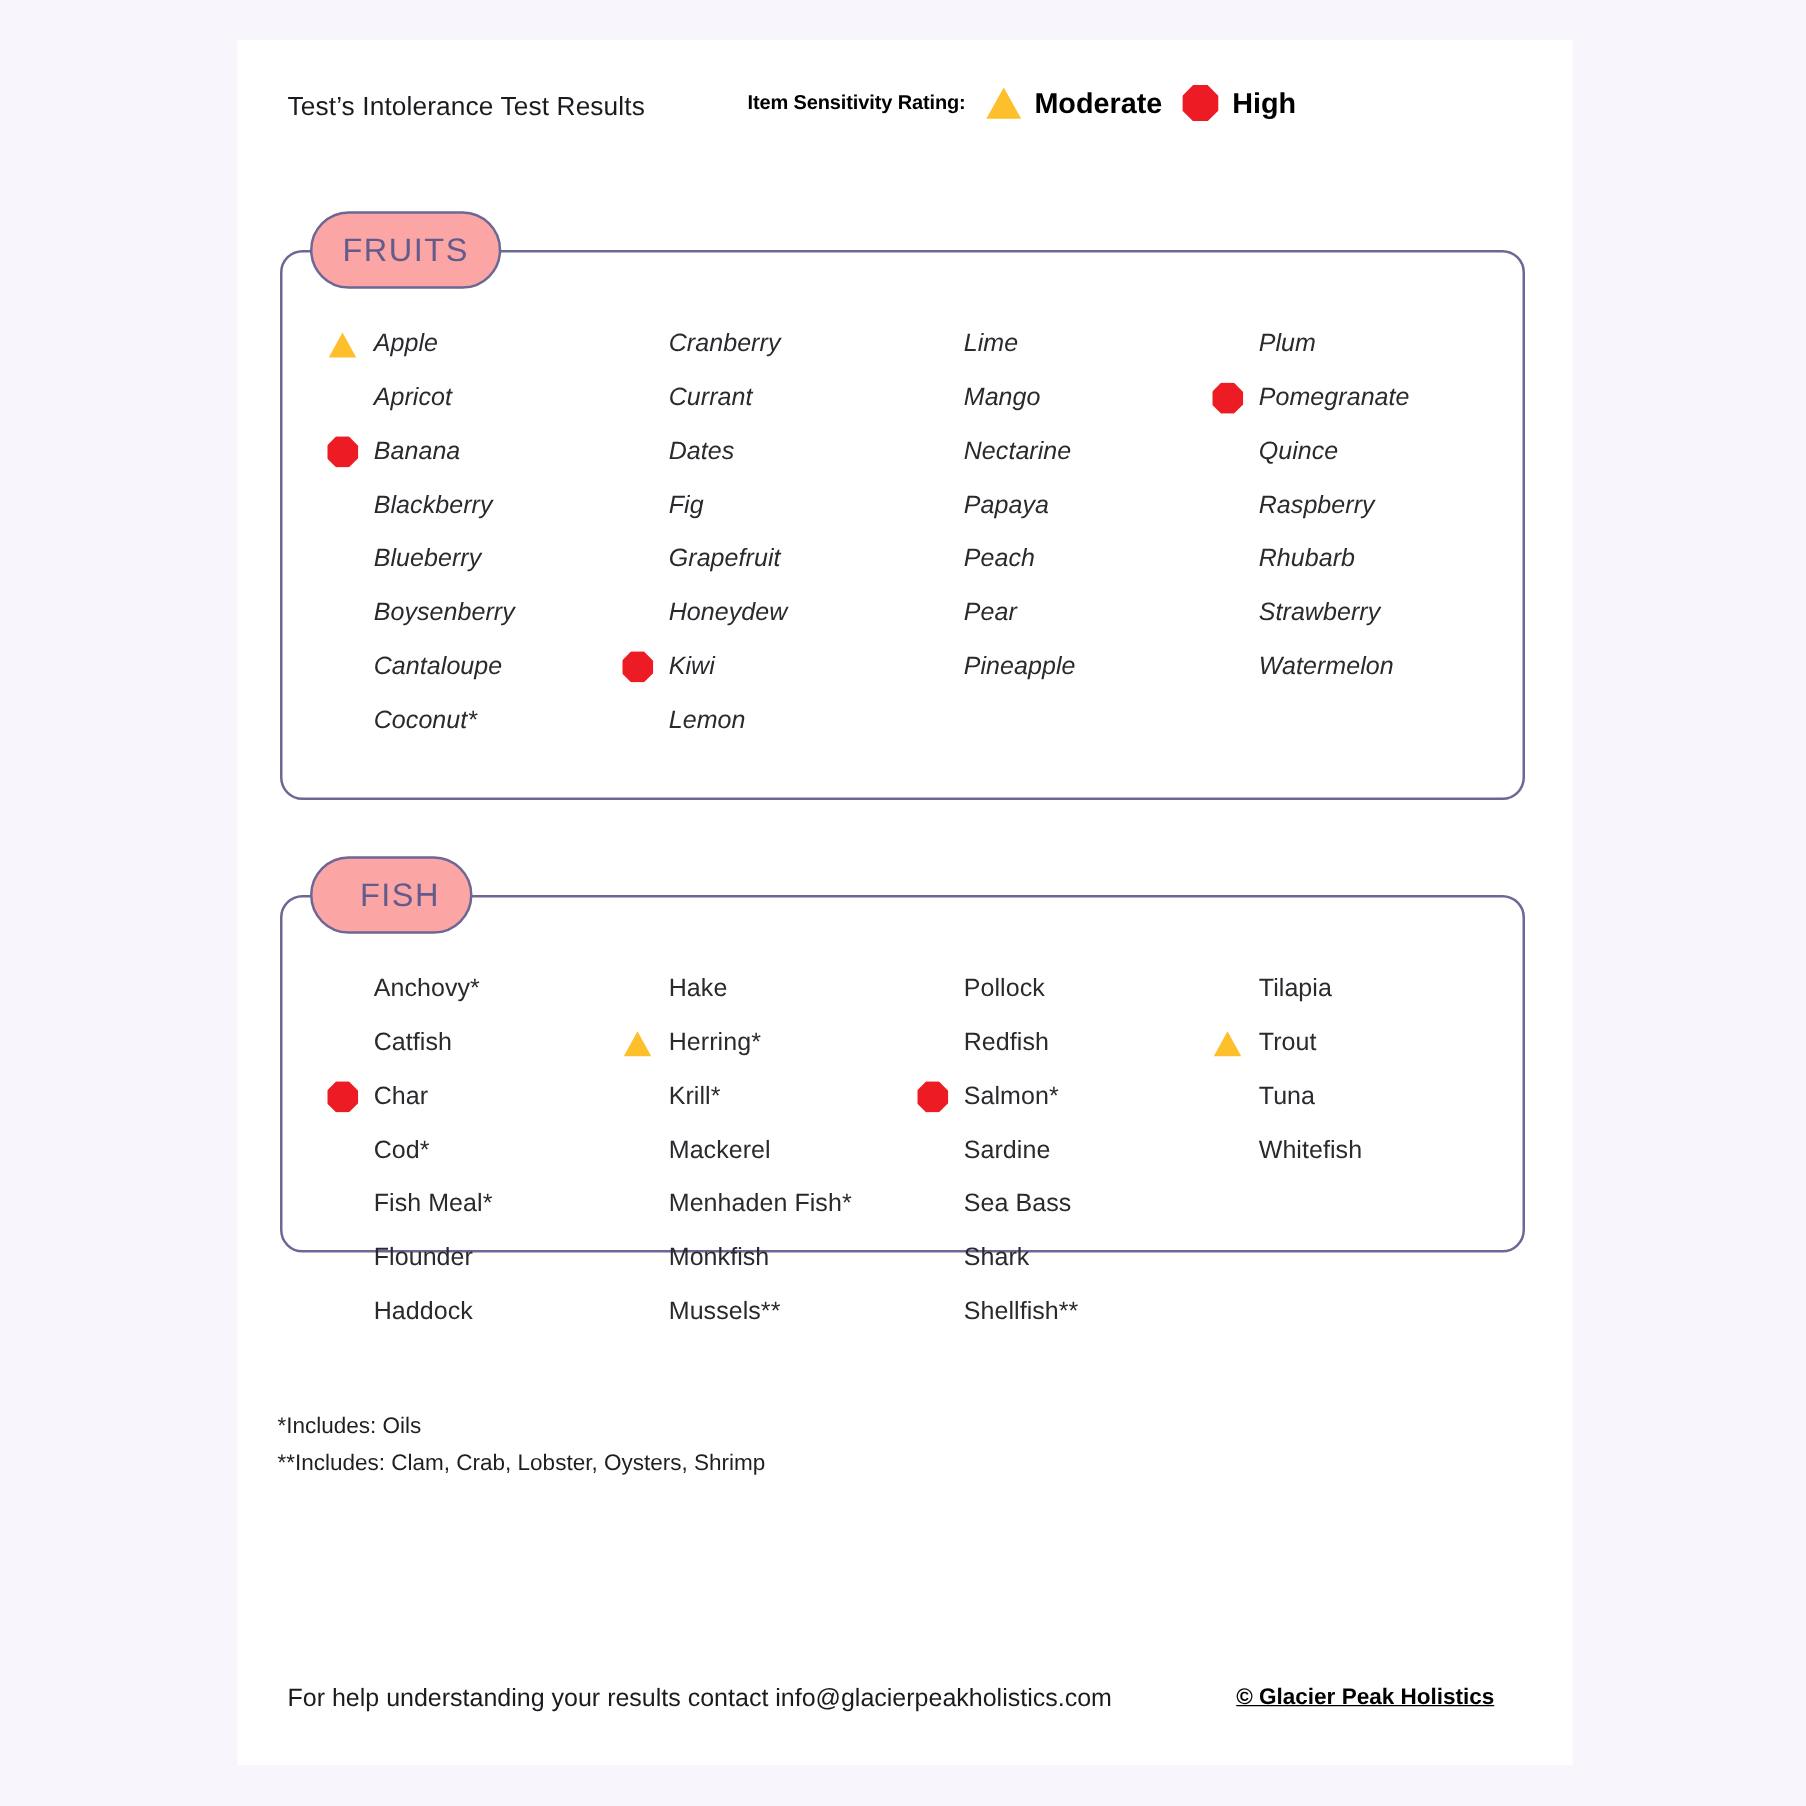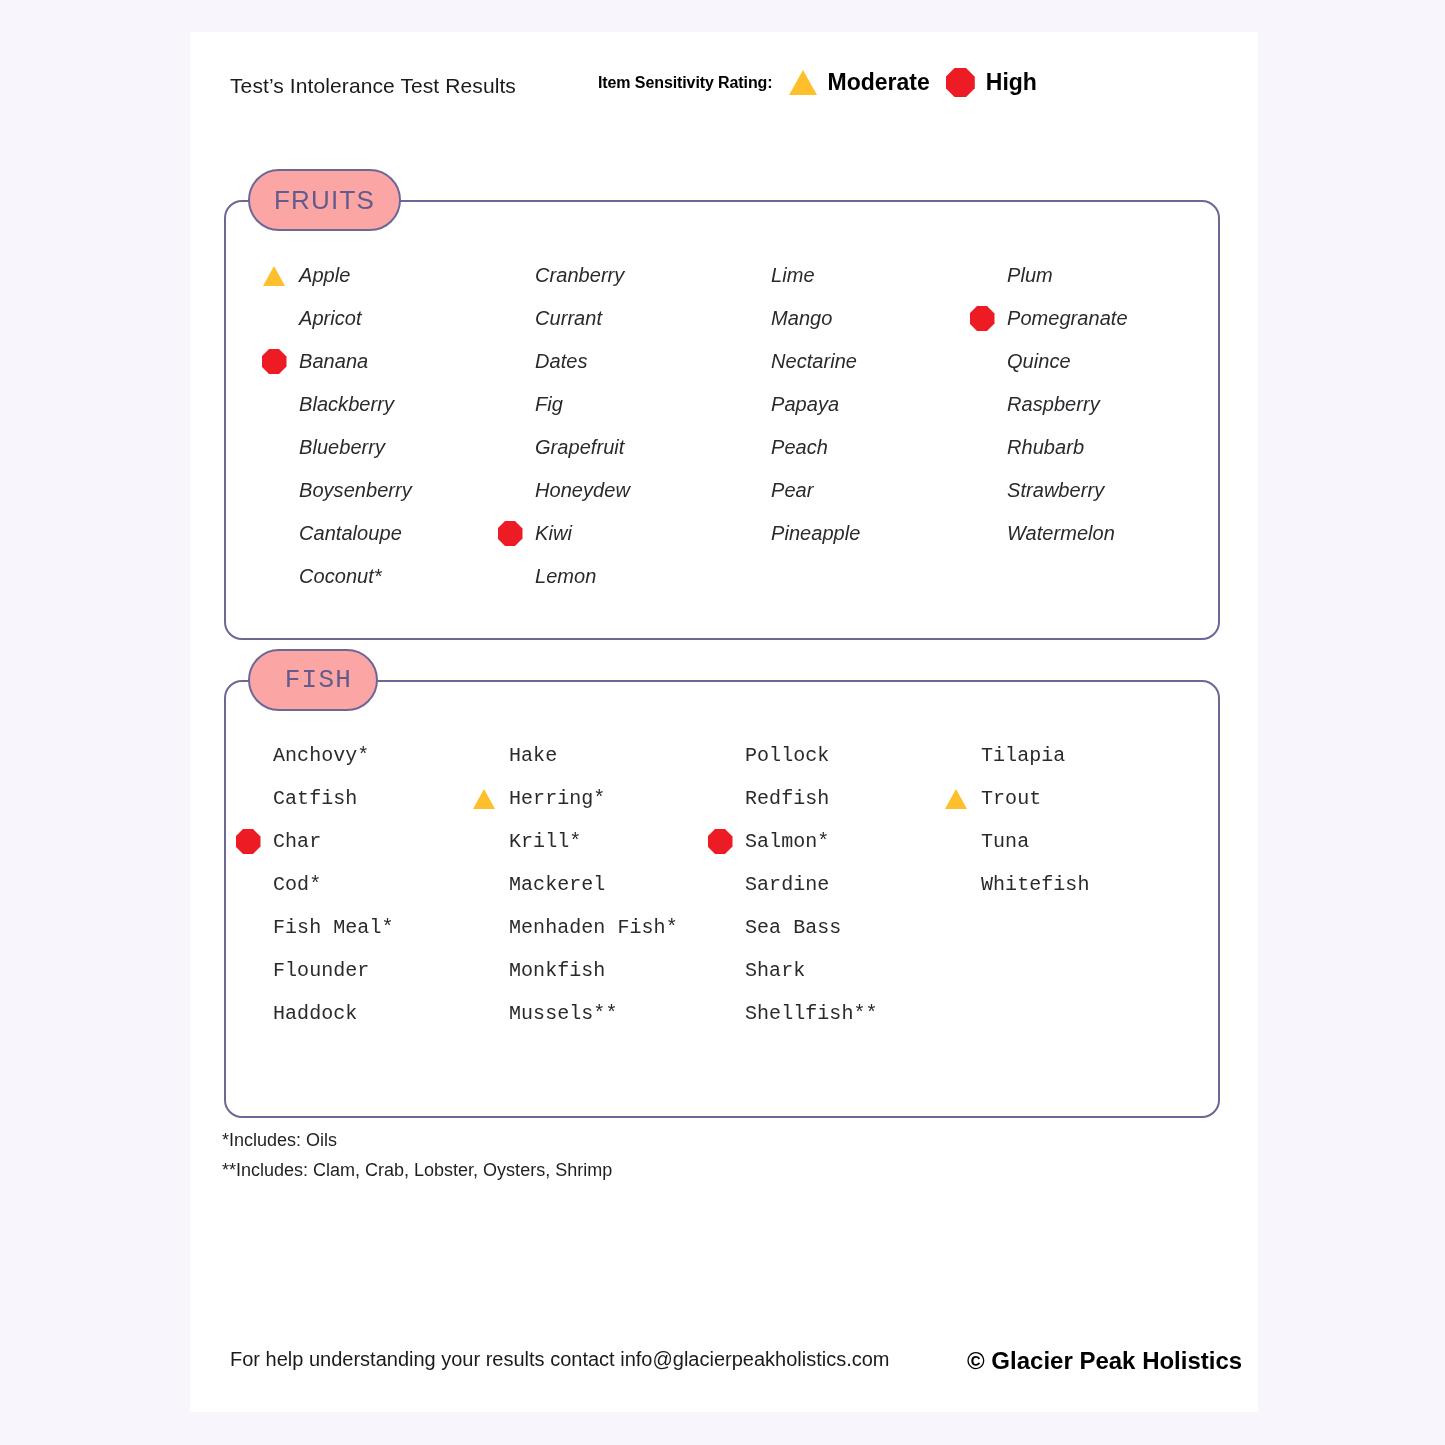--- a/index.html
+++ b/index.html
@@ -94,21 +94,21 @@
   
   .section {
     position: absolute;
     left: 34px;
     width: 996px;
     border: 2.5px solid #6d6795;
     border-radius: 18px;
     box-sizing: border-box;
   }
   #section-fruits { top: 168px; height: 440px; }
-  #section-fish   { top: 648px; height: 438px; font-family: Liberation Mono, monospace; }
+  #section-fish   { top: 684px; height: 286px; }
 
   .section-pill {
     position: absolute;
     left: 22px;
     top: -33px;
     height: 62px;
     min-width: 130px;
     padding: 0 24px;
     border: 2.5px solid #6d6795;
     border-radius: 34px;
@@ -151,21 +151,21 @@
     justify-content: center;
   }
   .item-label {
     margin-left: 47px;
     font-size: 20px;
     color: #2a2a2e;
     white-space: nowrap;
     letter-spacing: 0.05px;
   }
   #section-fruits .grid { padding-left: 26px; font-style: italic; }
-  #section-fish .grid { }
+  #section-fish .grid { padding-left: 26px; }
 
   
   .footnotes {
     position: absolute;
     left: 32px;
     top: 1093px;
     font-size: 18px;
     color: #1f1f22;
     line-height: 30px;
   }
@@ -181,26 +181,27 @@
   .footer-contact {
     position: absolute;
     left: 40px;
     top: 16px;
     font-size: 20px;
     color: #1b1b1f;
     white-space: nowrap;
   }
   .footer-copyright {
     position: absolute;
-    left: 777px;
+    left: 799px;
     top: 15px;
-    font-size: 24px;
+    font-size: 18px;
     font-weight: bold;
     color: #000000;
     white-space: nowrap;
+    text-decoration: underline;
   }
 </style>
 </head>
 <body>
 
 <div id="sheet">
 
   <div class="header">
     <div class="report-title">Test’s Intolerance Test Results</div>
 

